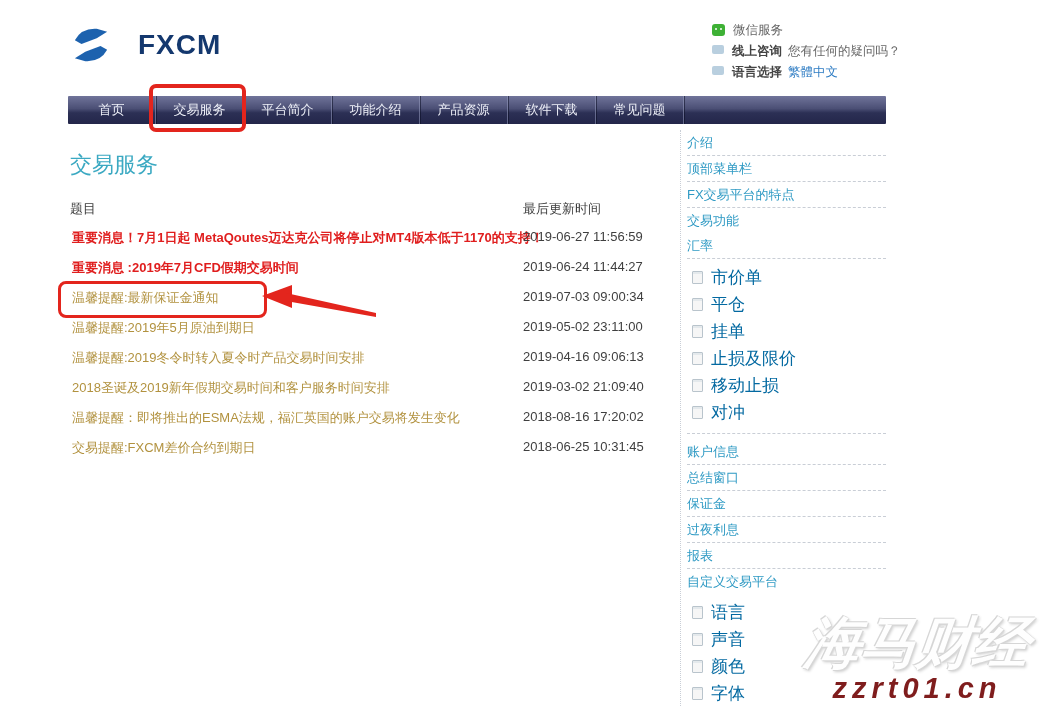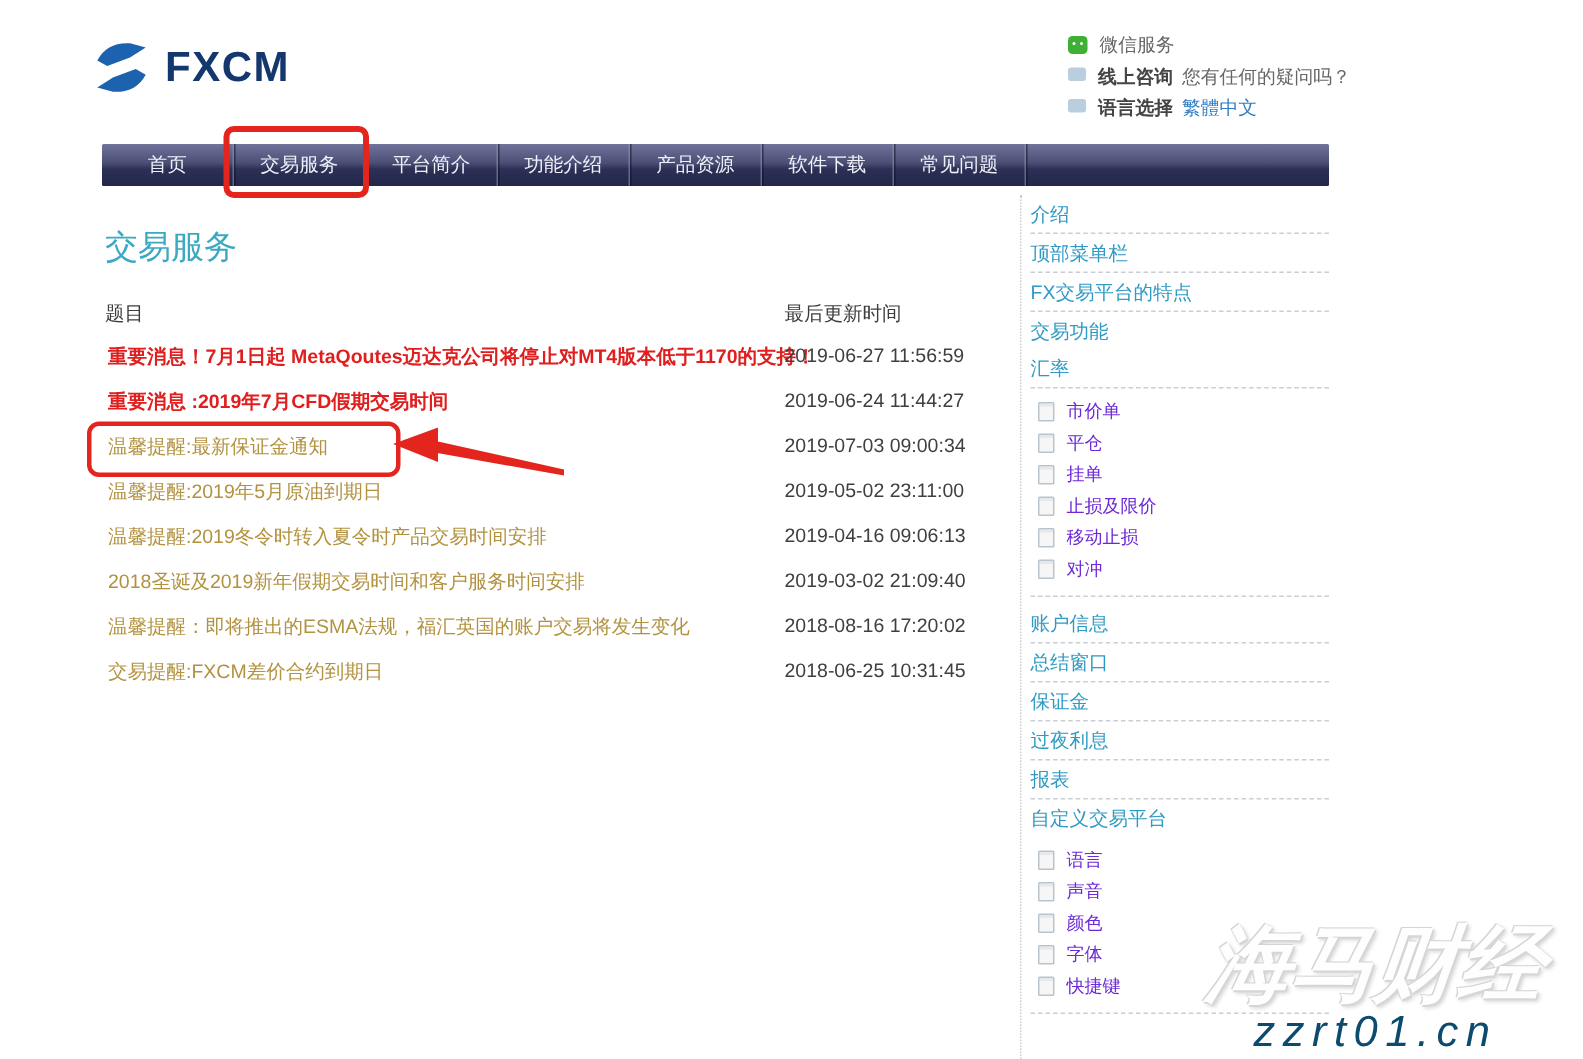--- a/index.html
+++ b/index.html
@@ -4,21 +4,21 @@
 <style>
   html,body{margin:0;padding:0;}
   body{
     width:1055px;height:706px;overflow:hidden;background:#fff;
     font-family:"Liberation Sans","DejaVu Sans",sans-serif;
     position:relative;
   }
   .page{position:absolute;inset:0;}
 
   
-  .logo{position:absolute;left:58px;top:26px;display:flex;align-items:center;gap:6px;cursor:pointer;}
+  .logo{position:absolute;left:68px;top:26px;display:flex;align-items:center;gap:24px;cursor:pointer;}
   .logo-text{font-size:28px;font-weight:900;color:#14386e;letter-spacing:1px;}
 
   .top-links{position:absolute;left:712px;top:22px;width:190px;font-size:12.5px;color:#666;}
   .top-row{display:flex;align-items:flex-start;margin-bottom:4px;line-height:17px;text-align:center;}
   .top-row .ico{flex:0 0 auto;margin:2px 8px 0 0;}
   .top-label{font-weight:bold;color:#444;margin-right:6px;white-space:nowrap;}
   .lang-link{color:#2e7cc3;cursor:pointer;}
 
   .wechat-icon{display:inline-block;width:13px;height:12px;background:#3eb135;border-radius:3px;position:relative;}
   .wechat-icon::before{content:"";position:absolute;left:3px;top:4px;width:2px;height:2px;border-radius:50%;
@@ -50,32 +50,32 @@
   .row-annot{position:absolute;left:58px;top:281px;width:203px;height:31px;
     border:3px solid #e3251d;border-radius:8px;pointer-events:none;}
   .arrow-annot{position:absolute;left:260px;top:284px;pointer-events:none;}
 
   
   .sidebar{position:absolute;left:680px;top:130px;width:206px;height:576px;
     border-left:1px dotted #c9ced6;padding-left:6px;box-sizing:border-box;}
   .side-title{font-size:17px;color:#3ba9c2;margin:4px 0 14px 0;font-weight:normal;}
   .side-item{font-size:13px;color:#2f9ac4;padding:4px 0 3px 0;cursor:pointer;}
   .side-item.div{border-bottom:1px dashed #c9ced6;}
-  .side-sub{font-size:12px;color:#6d28d9;padding:2px 0;margin-left:5px;display:flex;align-items:center;cursor:pointer;text-align:center;}
+  .side-sub{font-size:17px;color:#0369a1;padding:2px 0;margin-left:5px;display:flex;align-items:center;cursor:pointer;text-align:center;}
   .side-item + .side-sub{margin-top:5px;}
   .side-sub.div{border-bottom:1px dashed #c9ced6;padding-bottom:9px;margin-bottom:5px;margin-left:0;padding-left:5px;}
   .doc-icon{flex:0 0 auto;width:9px;height:11px;background:#f6f6f6;border:1px solid #b9c4cc;border-radius:1px;
     margin-right:8px;box-shadow:inset 0 2px 0 #e4e9ec;}
 
   
   .watermark{position:absolute;right:2px;bottom:0;width:272px;text-align:center;pointer-events:none;}
   .wm1{font-size:56px;font-weight:bold;font-style:italic;line-height:1.0;color:#fefefe;
     text-shadow:0 0 1px #c6c6c6,1px 1px 0 #d8d8d8,-1px -1px 0 #d8d8d8,2px 2px 3px #cfcfcf;
     transform:skewX(-6deg);}
-  .wm2{font-size:29px;font-weight:normal;font-style:italic;color:#0c4a6e;letter-spacing:5px;line-height:1.2;}
+  .wm2{font-size:29px;font-weight:bold;font-style:italic;color:#7f1d1d;letter-spacing:5px;line-height:1.2;}
 </style>
 </head>
 <body>
 
 <div class="page">
 
   <div class="logo">
     <svg width="46" height="38" viewBox="0 0 48 40">
       <path d="M7 15 Q14 2 30 3 L41 6 L30 13 L14 19 Z" fill="#1d62ae"></path>
       <path d="M41 25 Q34 38 18 37 L7 34 L18 27 L34 21 Z" fill="#1d62ae"></path>

